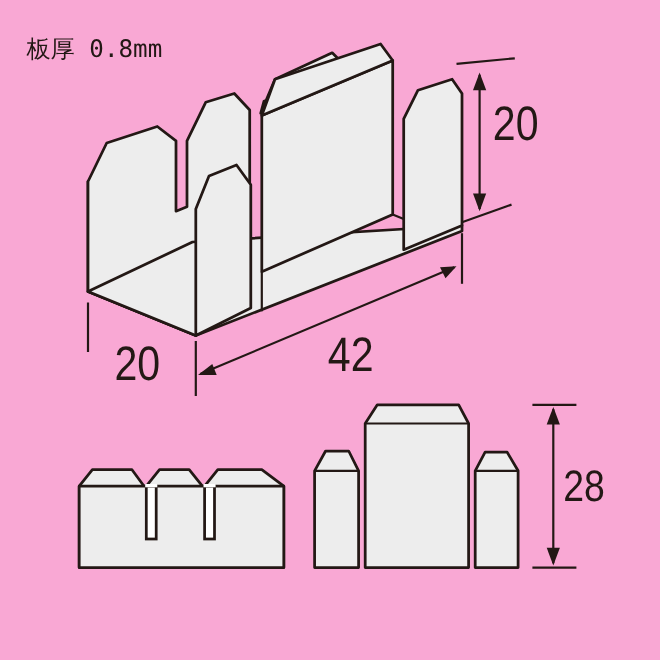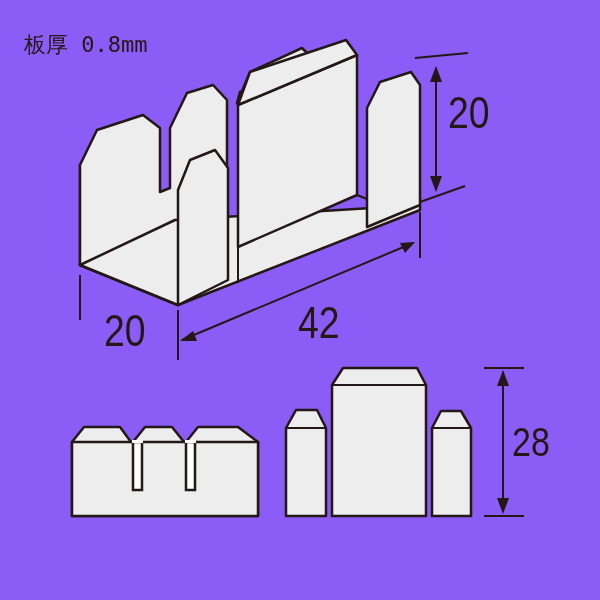--- a/index.html
+++ b/index.html
@@ -1,16 +1,16 @@
 <!DOCTYPE html>
 <html><head>
 <meta charset="utf-8">
 <style>
   html,body{margin:0;padding:0;background:#ffffff;}
-  #canvas{position:relative;width:600px;height:600px;overflow:hidden;background:#8b5cf6;}
+  #canvas{position:relative;width:600px;height:600px;overflow:hidden;background:#f9a8d4;}
   .title{position:absolute;left:24px;top:30px;font-family:"DejaVu Sans Mono",monospace;font-size:22px;color:#231815;}
   .dim{position:absolute;font-family:"Liberation Sans",sans-serif;color:#231815;transform:scaleX(0.85);transform-origin:left top;}
   svg{position:absolute;left:0;top:0;}
   .f{fill:#ededed;stroke:#231815;stroke-width:2.5;stroke-linejoin:round;}
   .l{stroke:#231815;stroke-width:2;fill:none;}
 </style>
 </head>
 <body>
 
 <div id="canvas">

